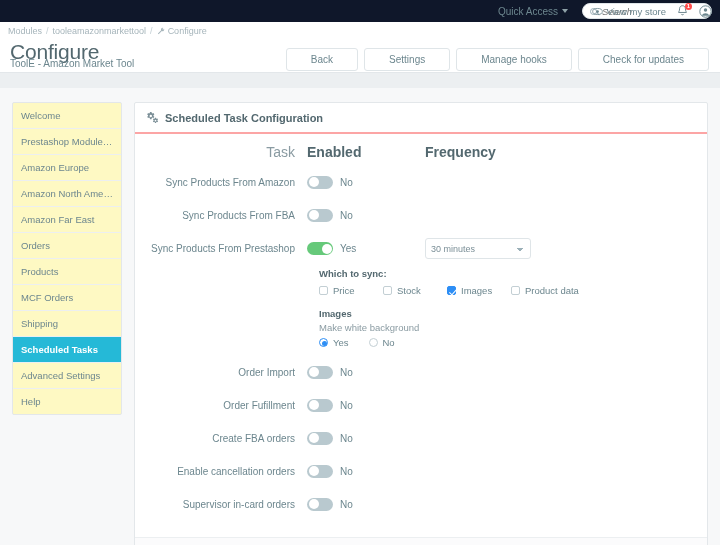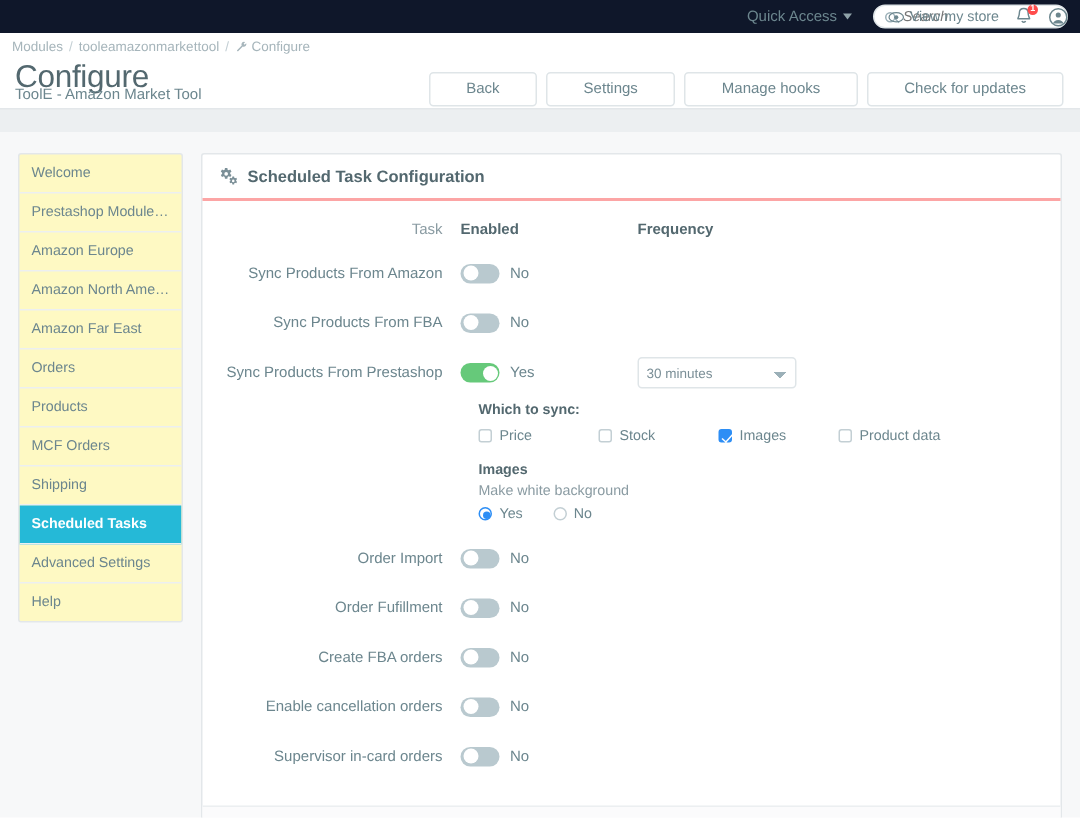--- a/index.html
+++ b/index.html
@@ -170,22 +170,22 @@
     display: flex; align-items: center; gap: 7px;
     padding: 8px 10px;
     border-bottom: 2px solid #fca5a5;
     font-size: 11px; font-weight: bold;
     color: #53686f;
   }
   .gears-icon { width: 13px; height: 13px; display: block; flex: none; }
   .panel-body { padding: 14px 12px 10px 12px; flex: 1; }
 
   .col-heads {
-    display: flex; align-items: flex-start;
-    font-size: 10px;
+    display: flex; align-items: flex-end;
+    font-size: 14px;
     margin-bottom: 12px;
     height: 12px;
   }
   .ch-task { width: 160px; text-align: right; color: #8a9ba2; padding-right: 12px; }
   .ch-enabled { width: 118px; font-weight: bold; color: #53686f; }
   .ch-freq { font-weight: bold; color: #53686f; }
 
   .task-row {
     display: flex; align-items: center;
     margin-bottom: 13px;
@@ -231,21 +231,21 @@
       linear-gradient(45deg, transparent 50%, #9bb0b8 50%),
       linear-gradient(135deg, #9bb0b8 50%, transparent 50%);
     background-position: calc(100% - 10px) 9px, calc(100% - 6px) 9px;
     background-size: 4px 4px, 4px 4px;
     background-repeat: no-repeat;
   }
 
   
   .sub-block { margin: -4px 0 12px 172px; }
   .sub-title { font-size: 9.5px; font-weight: bold; color: #53686f; margin-bottom: 6px; }
-  .check-row { display: flex; align-items: center; gap: 16px; }
+  .check-row { display: flex; align-items: center; gap: 0; }
   .check-item { display: flex; align-items: center; gap: 5px; width: 64px; }
   .check-item.wide { width: auto; }
   .cbox {
     width: 9px; height: 9px;
     border: 1px solid #c3cfd4;
     border-radius: 2px;
     background: #fff;
     flex: none;
     position: relative;
     cursor: pointer;

